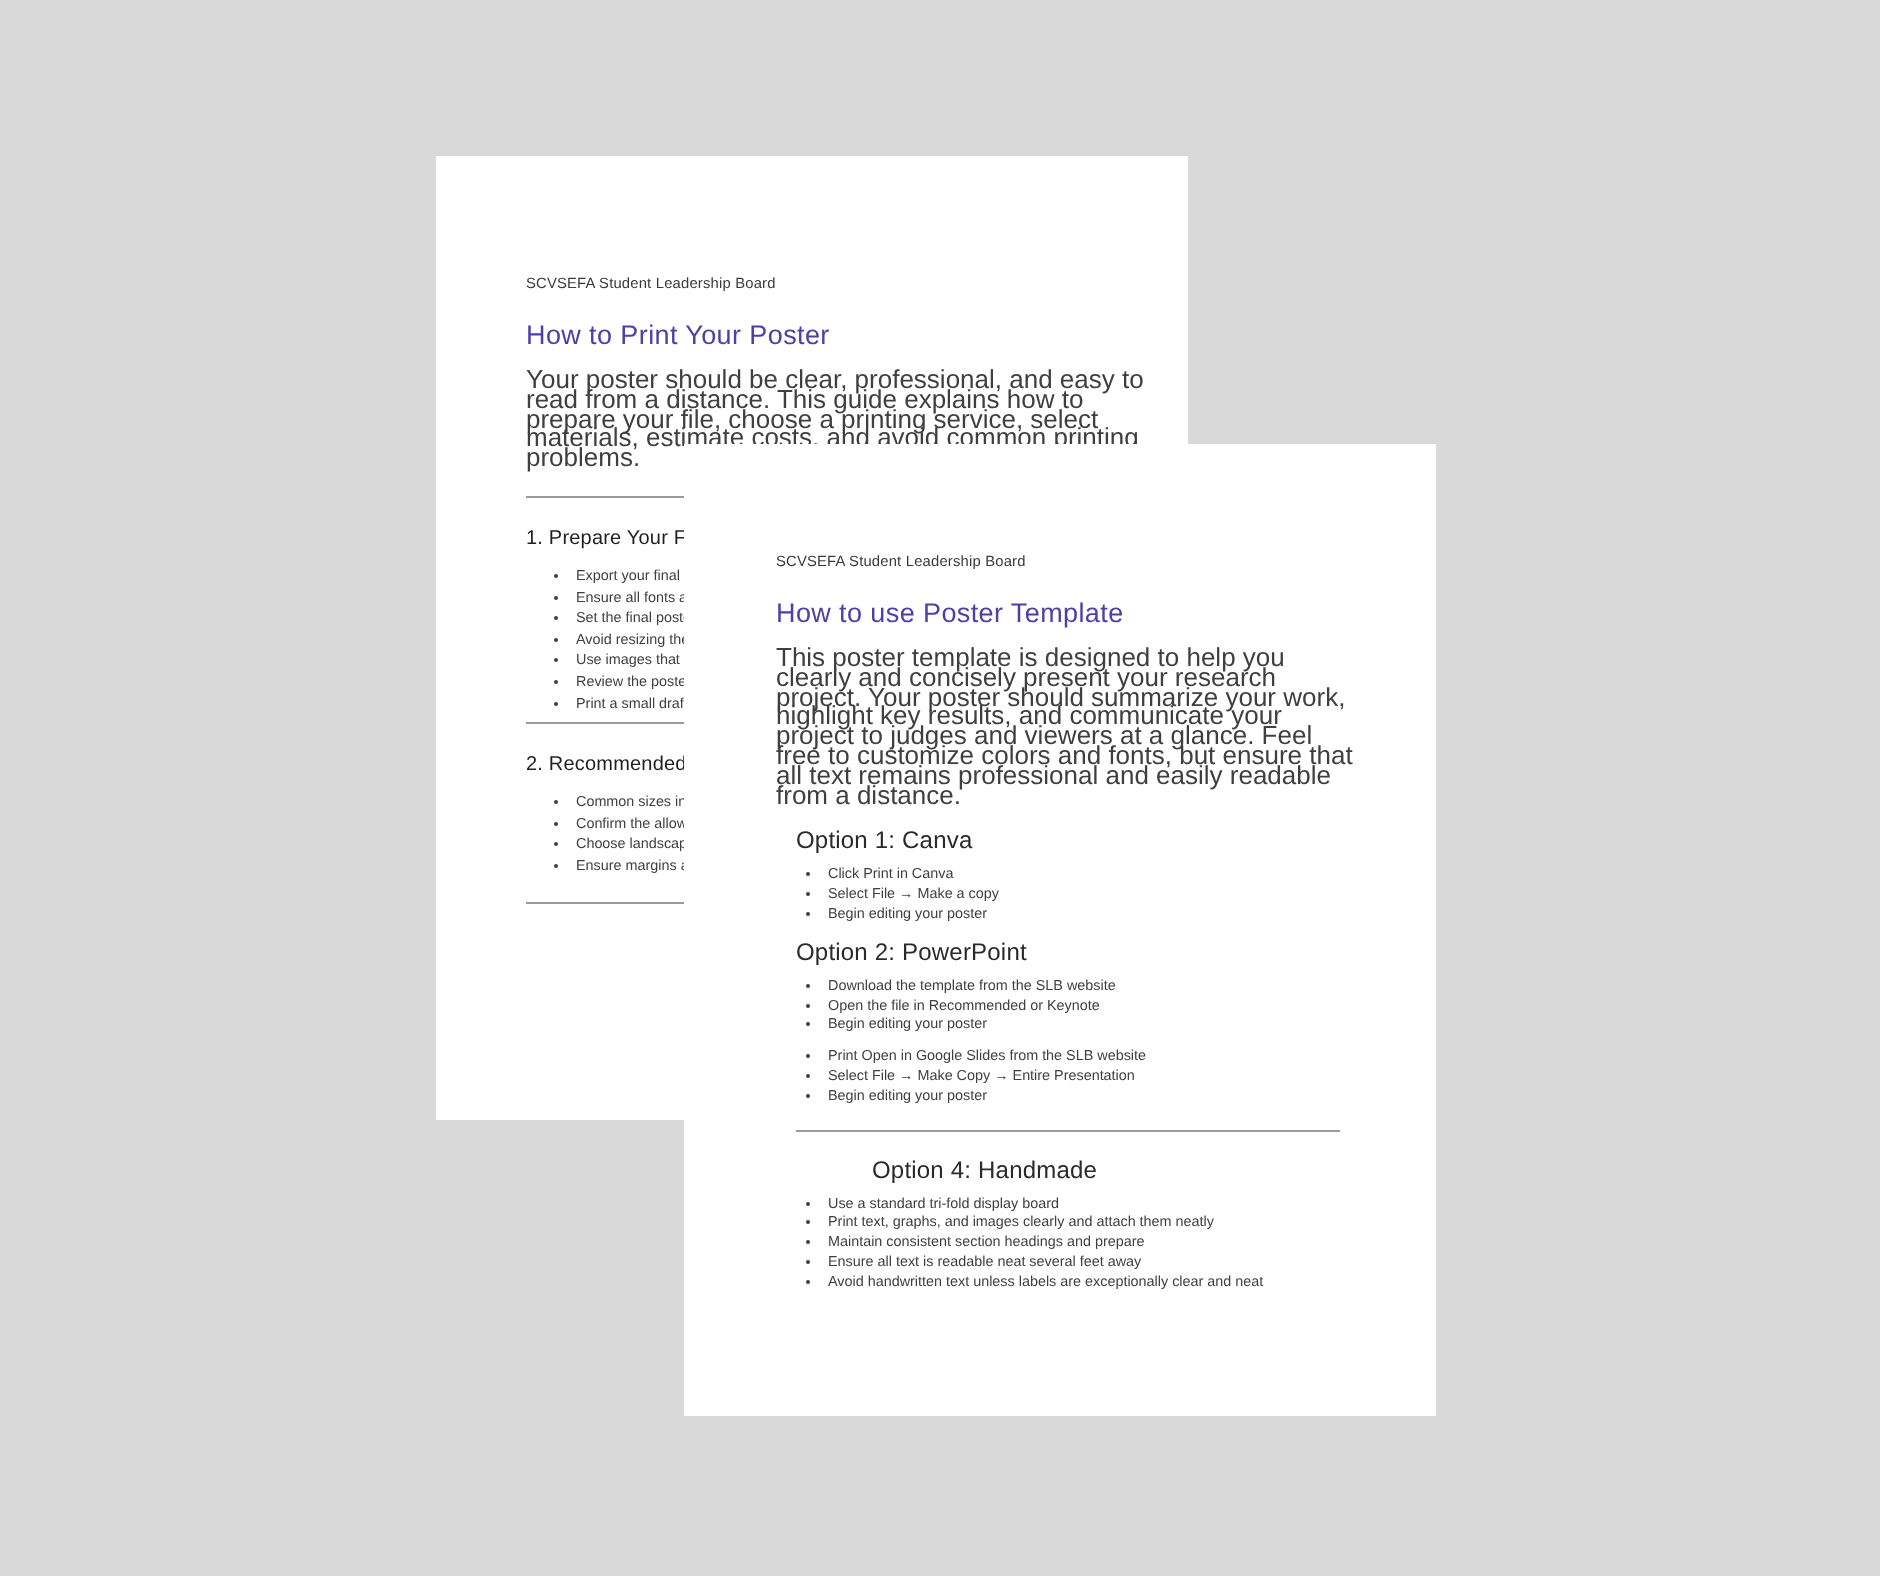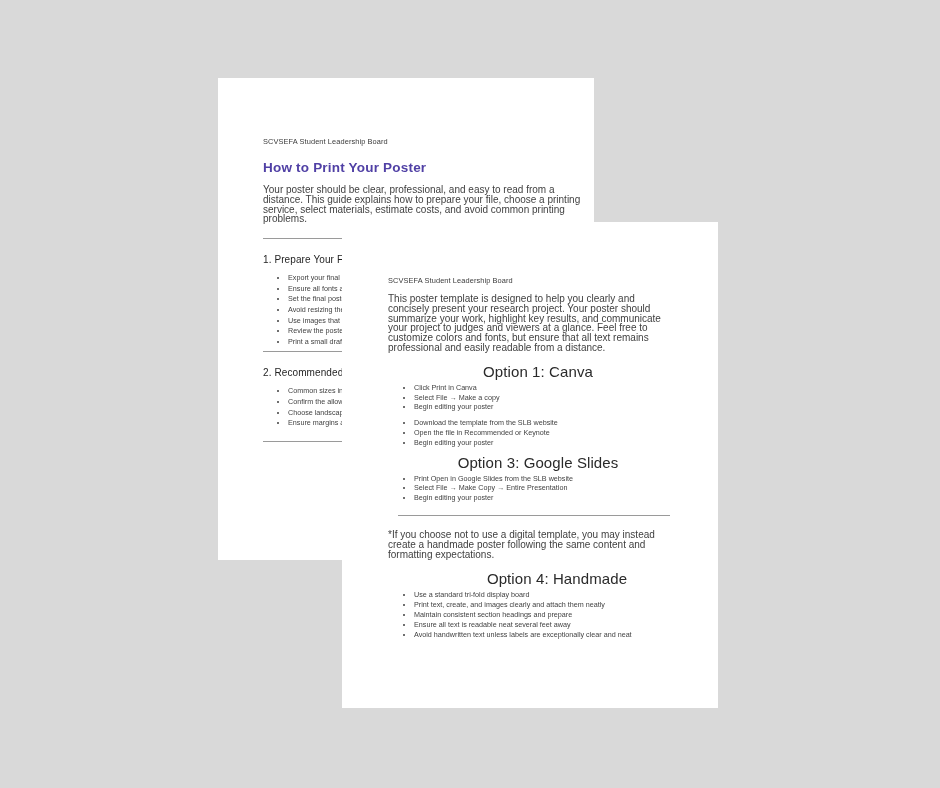--- a/index.html
+++ b/index.html
@@ -22,27 +22,27 @@
 
   .org {
     font-size: 7.4px;
     line-height: 9px;
     color: #3a3a3a;
     letter-spacing: 0.1px;
   }
   .doc-title {
     font-size: 13.5px;
     line-height: 17px;
-    font-weight: 700;
+    font-weight: 400;
     color: #5040a5;
     margin-top: 13px;
     letter-spacing: 0.2px;
   }
   .body-par {
-    font-size: 10px;
+    font-size: 13px;
     line-height: 9.8px;
     color: #3f3f3f;
     margin-top: 9px;
   }
   .page-back .body-par { max-width: 323px; }
   .page-front .body-par { max-width: 290px; }
 
   .divider {
     border: none;
     border-top: 1px solid #9a9a9a;
@@ -66,28 +66,27 @@
     padding-left: 11px;
     list-style: disc outside;
   }
   .bullets li {
     font-size: 7.2px;
     line-height: 10.6px;
     color: #3f3f3f;
   }
 
   .option-heading {
-    font-size: 15px;
+    font-size: 12px;
     line-height: 11px;
     font-weight: 400;
     color: #2a2a2a;
     margin-top: 9px;
     margin-left: 10px;
     letter-spacing: 0.1px;
-    text-align: center;
   }
   .option-heading.first { margin-top: 13px; }
   .option-heading.handmade { margin-top: 14px; margin-left: 48px; }
   .option-bullets {
     margin-top: 6px;
     margin-left: 16px;
     padding-left: 10px;
     list-style: disc outside;
   }
   .option-bullets li {
@@ -128,49 +127,49 @@
         <li>Common sizes incl</li>
         <li>Confirm the allowe</li>
         <li>Choose landscape</li>
         <li>Ensure margins are</li>
       </ul>
     <hr class="divider d3">
   </div>
 
   <div class="page page-front">
     <div class="org">SCVSEFA Student Leadership Board</div>
+    <h1 class="doc-title">How to use Poster Template</h1>
     <p class="body-par">This poster template is designed to help you clearly and concisely present your research project. Your poster should summarize your work, highlight key results, and communicate your project to judges and viewers at a glance. Feel free to customize colors and fonts, but ensure that all text remains professional and easily readable from a distance.</p>
 
     <h3 class="option-heading first">Option 1: Canva</h3>
     <ul class="option-bullets">
         <li>Click Print in Canva</li>
         <li>Select File → Make a copy</li>
         <li>Begin editing your poster</li>
       </ul>
 
+    <h3 class="option-heading">Option 2: PowerPoint</h3>
     <ul class="option-bullets">
         <li>Download the template from the SLB website</li>
         <li>Open the file in Recommended or Keynote</li>
         <li>Begin editing your poster</li>
       </ul>
 
-    <h3 class="option-heading">Option 3: Google Slides</h3>
     <ul class="option-bullets">
         <li>Print Open in Google Slides from the SLB website</li>
         <li>Select File → Make Copy → Entire Presentation</li>
         <li>Begin editing your poster</li>
       </ul>
 
     <hr class="divider long">
 
-    <p class="body-par note-par">*If you choose not to use a digital template, you may instead create a handmade poster following the same content and formatting expectations.</p>
 
     <h3 class="option-heading handmade">Option 4: Handmade</h3>
     <ul class="option-bullets">
         <li>Use a standard tri-fold display board</li>
-        <li>Print text, create, and images clearly and attach them neatly</li>
+        <li>Print text, graphs, and images clearly and attach them neatly</li>
         <li>Maintain consistent section headings and prepare</li>
         <li>Ensure all text is readable neat several feet away</li>
         <li>Avoid handwritten text unless labels are exceptionally clear and neat</li>
       </ul>
   </div>
 
 </div>
 
 </body></html>

